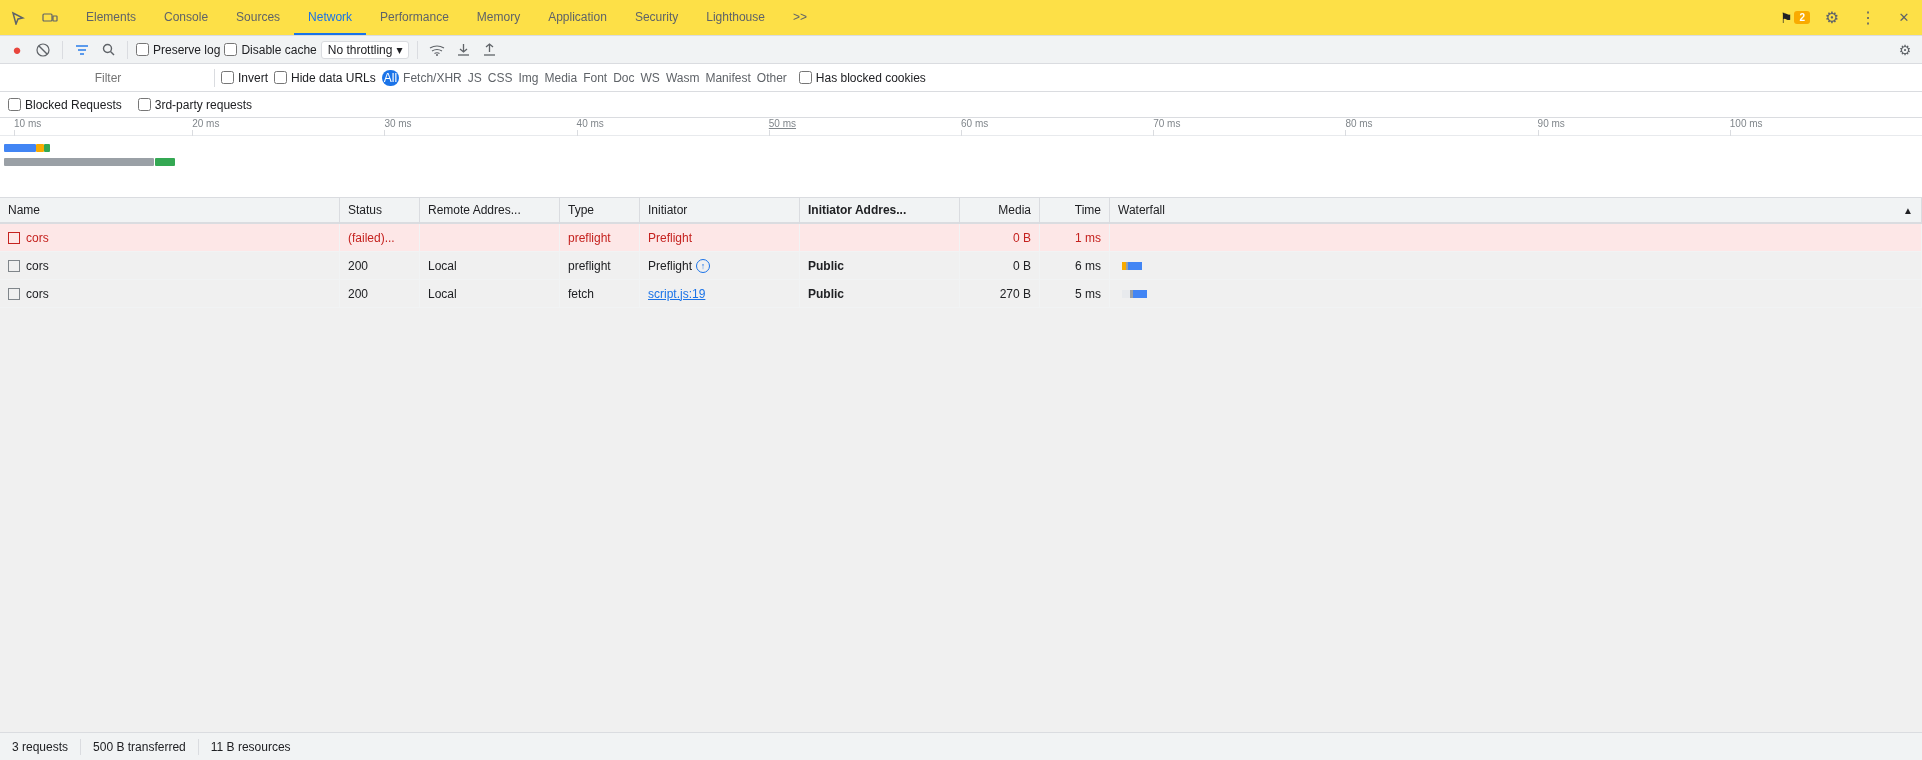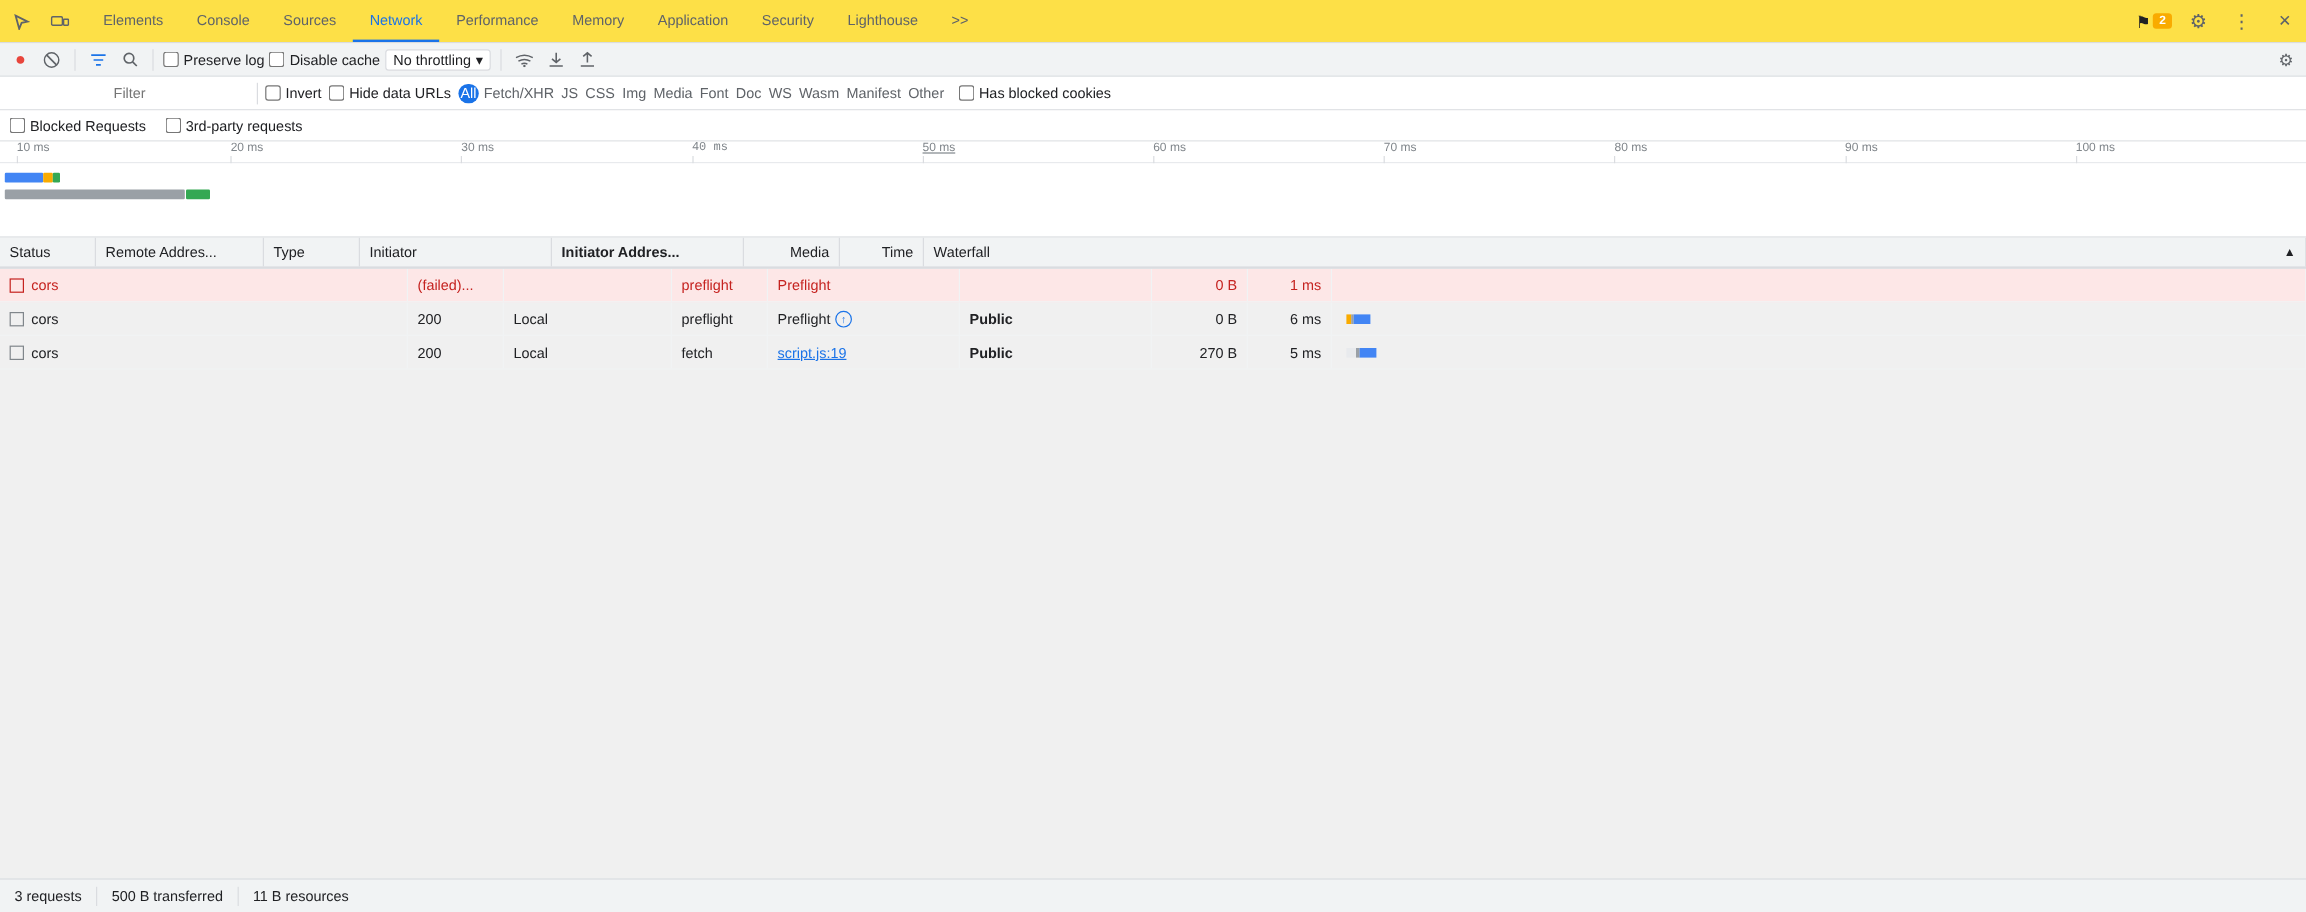--- a/index.html
+++ b/index.html
@@ -502,21 +502,21 @@
       <input type="checkbox" style="">
       <span>3rd-party requests</span>
     </label>
   </div>
 
   <div class="timeline-container">
     <div class="timeline-ruler" id="timeline-ruler">
         <div class="ruler-tick" style="left: 0%; margin-left: 14px;">10 ms</div>
         <div class="ruler-tick" style="left: 10%;">20 ms</div>
         <div class="ruler-tick" style="left: 20%;">30 ms</div>
-        <div class="ruler-tick" style="left: 30%; font-family: Liberation Mono, monospace;">40 ms</div>
+        <div class="ruler-tick" style="left: 30%;">40 ms</div>
         <div class="ruler-tick" style="left: 40%; text-decoration: underline;">50 ms</div>
         <div class="ruler-tick" style="left: 50%;">60 ms</div>
         <div class="ruler-tick" style="left: 60%;">70 ms</div>
         <div class="ruler-tick" style="left: 70%;">80 ms</div>
         <div class="ruler-tick" style="left: 80%;">90 ms</div>
         <div class="ruler-tick" style="left: 90%;">100 ms</div>
       </div>
     <div class="timeline-bars">
 
       <div class="mini-bar" style="left:4px; top:8px; width:32px; height:8px; background:#4285f4;"></div>
@@ -524,20 +524,21 @@
       <div class="mini-bar" style="left:44px; top:8px; width:6px; height:8px; background:#34a853;"></div>
       <div class="mini-bar" style="left:4px; top:22px; width:150px; height:8px; background:#9aa0a6;"></div>
       <div class="mini-bar" style="left:155px; top:22px; width:20px; height:8px; background:#34a853;"></div>
     </div>
   </div>
 
   <div class="table-wrapper">
     <div>
 
       <div class="table-header">
+        <div class="th col-name">Name</div>
         <div class="th col-status">Status</div>
         <div class="th col-remote">Remote Addres...</div>
         <div class="th col-type">Type</div>
         <div class="th col-initiator">Initiator</div>
         <div class="th col-initiator-addr">Initiator Addres...</div>
         <div class="th col-size">Media</div>
         <div class="th col-time">Time</div>
         <div class="th col-waterfall waterfall">
           <span>Waterfall</span>
           <span class="sort-arrow">▲</span>

